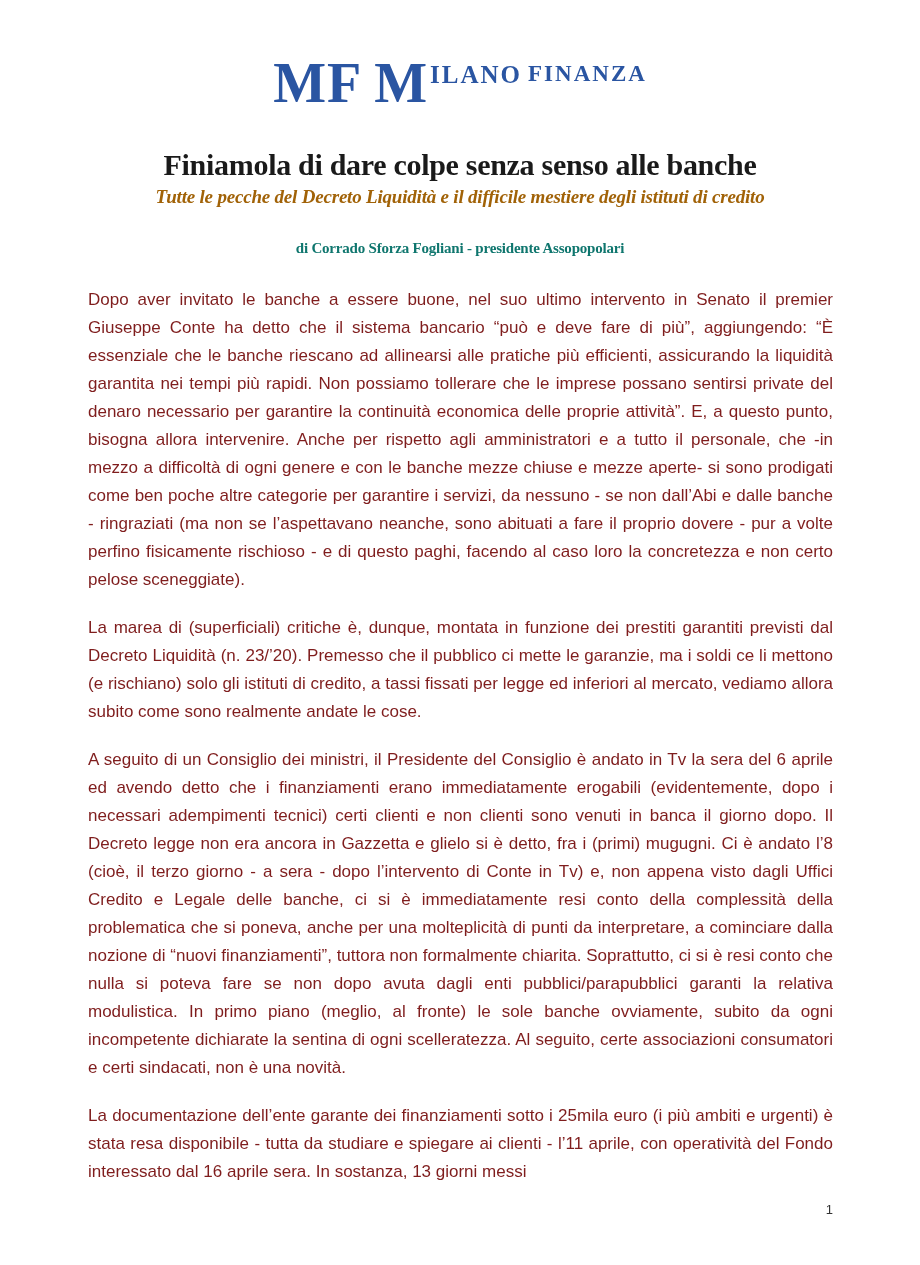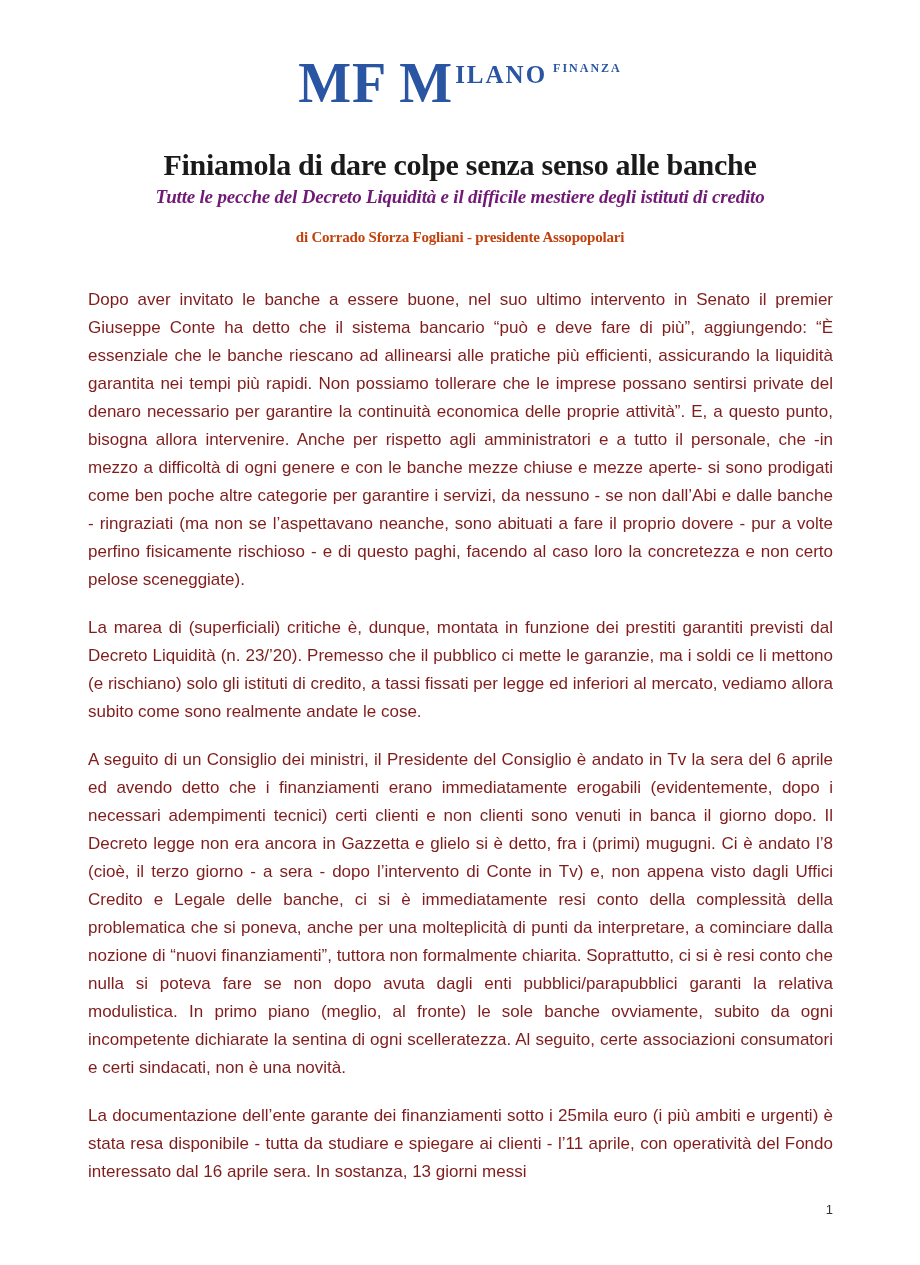--- a/index.html
+++ b/index.html
@@ -39,21 +39,21 @@
     justify-content: space-between;
     height: 44px;
     margin-left: 2px;
   }
   .logo-ilano {
     font-size: 25px;
     line-height: 1;
     letter-spacing: 2px;
   }
   .logo-finanza {
-    font-size: 12px;
+    font-size: 23px;
     line-height: 1;
     letter-spacing: 2px;
     margin-left: 6px;
   }
 
   
   .title {
     position: absolute;
     top: 148px;
     left: 0;
@@ -68,33 +68,33 @@
   .subtitle {
     position: absolute;
     top: 186px;
     left: 0;
     width: 100%;
     text-align: center;
     font-family: "Liberation Serif", serif;
     font-style: italic;
     font-size: 19px;
     letter-spacing: -0.2px;
-    color: #701a75;
+    color: #a16207;
   }
   .byline {
     position: absolute;
-    top: 229px;
+    top: 240px;
     left: 0;
     width: 100%;
     text-align: center;
     font-family: "Liberation Serif", serif;
     font-weight: bold;
     font-size: 15px;
     letter-spacing: -0.2px;
-    color: #c2410c;
+    color: #0f766e;
   }
 
   
   .content {
     position: absolute;
     top: 286px;
     left: 88px;
     width: 745px;
     font-size: 17px;
     line-height: 28px;

